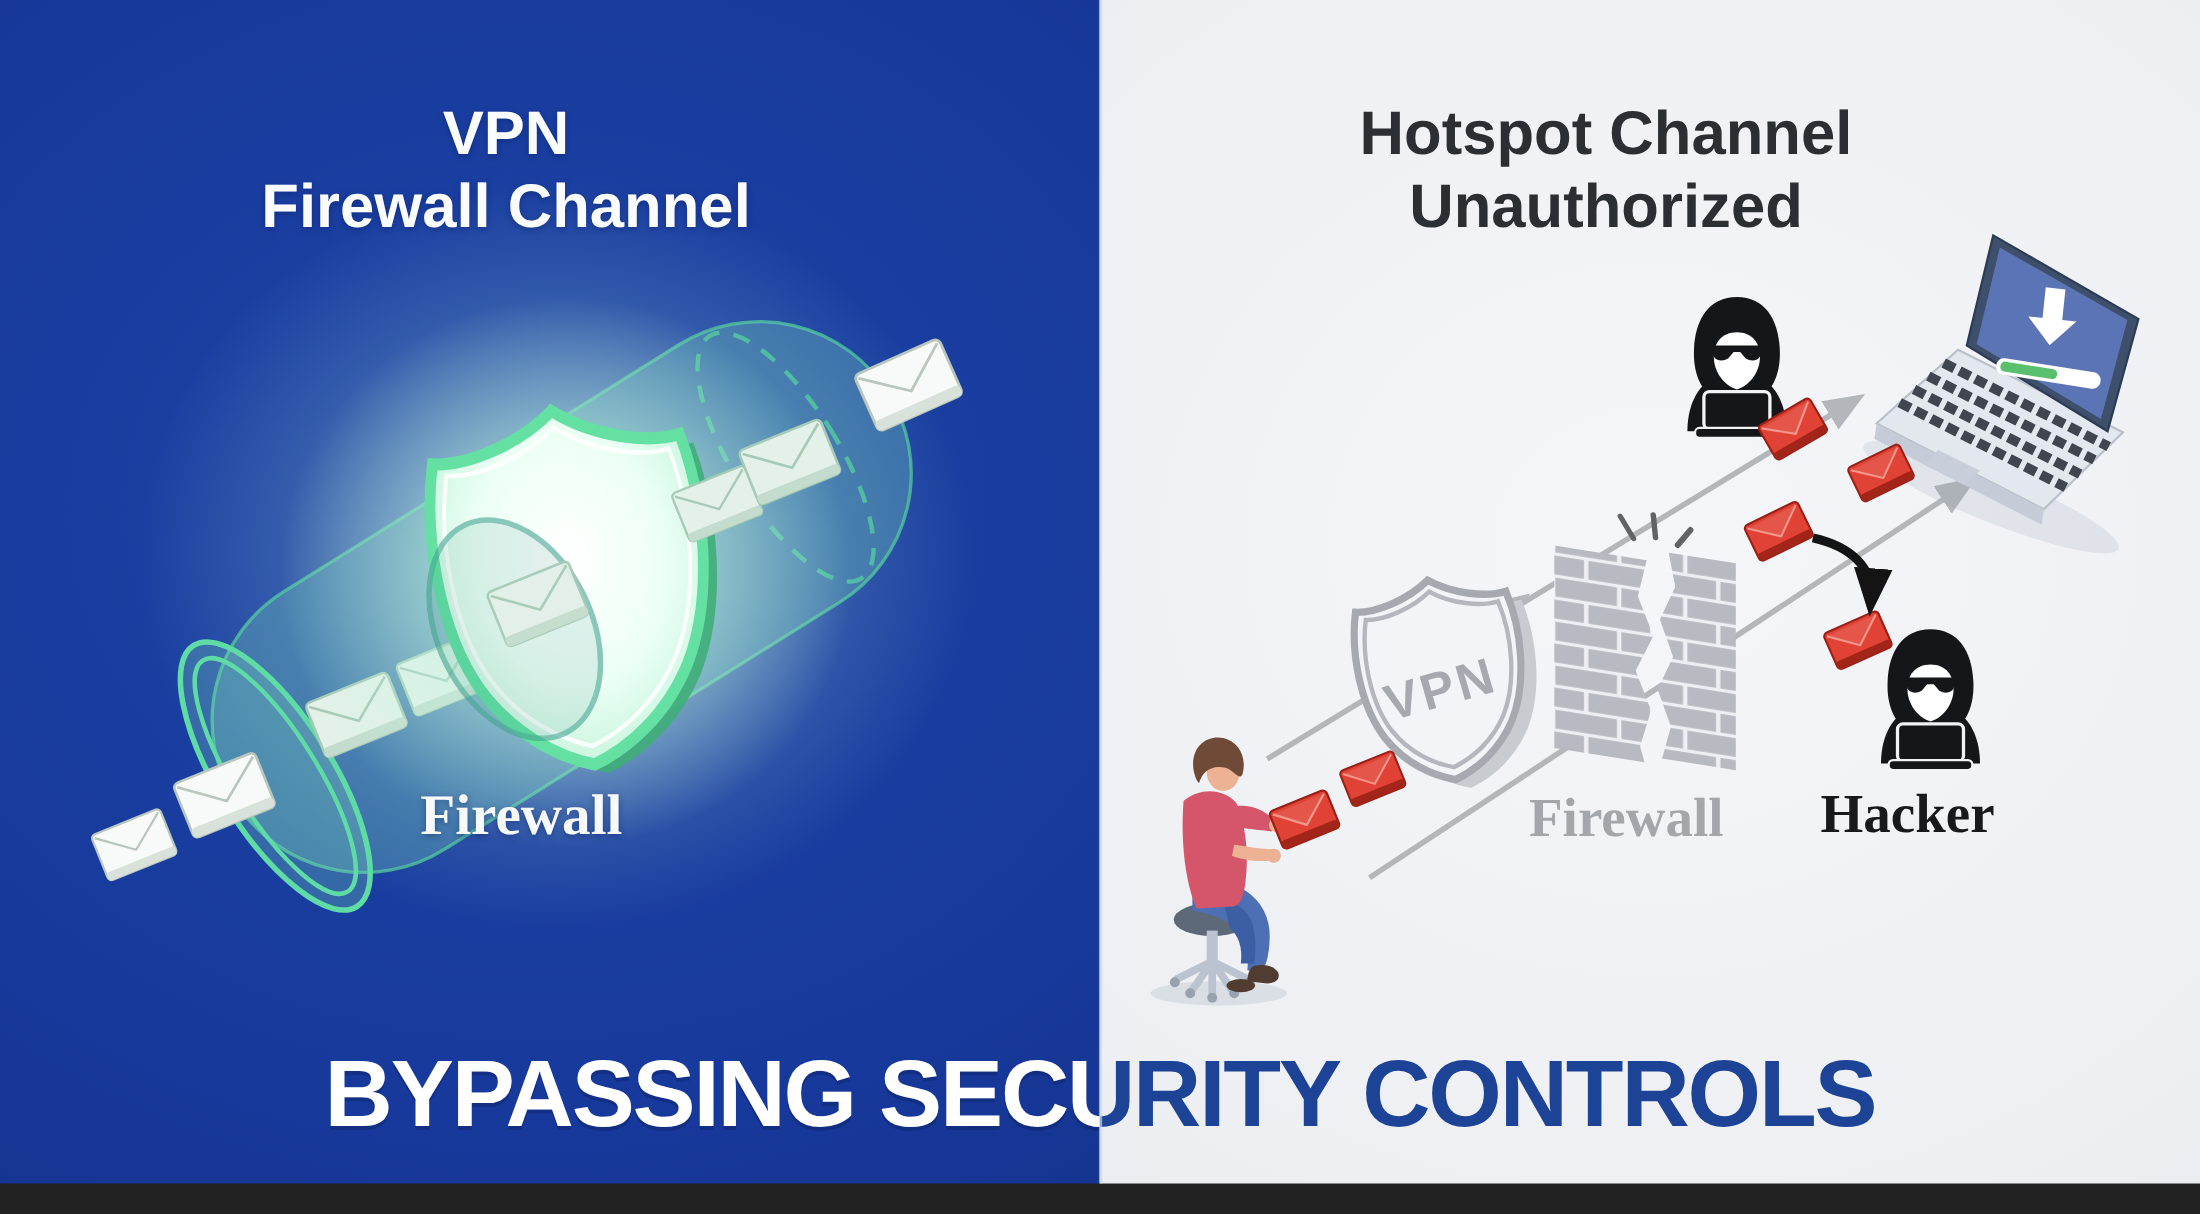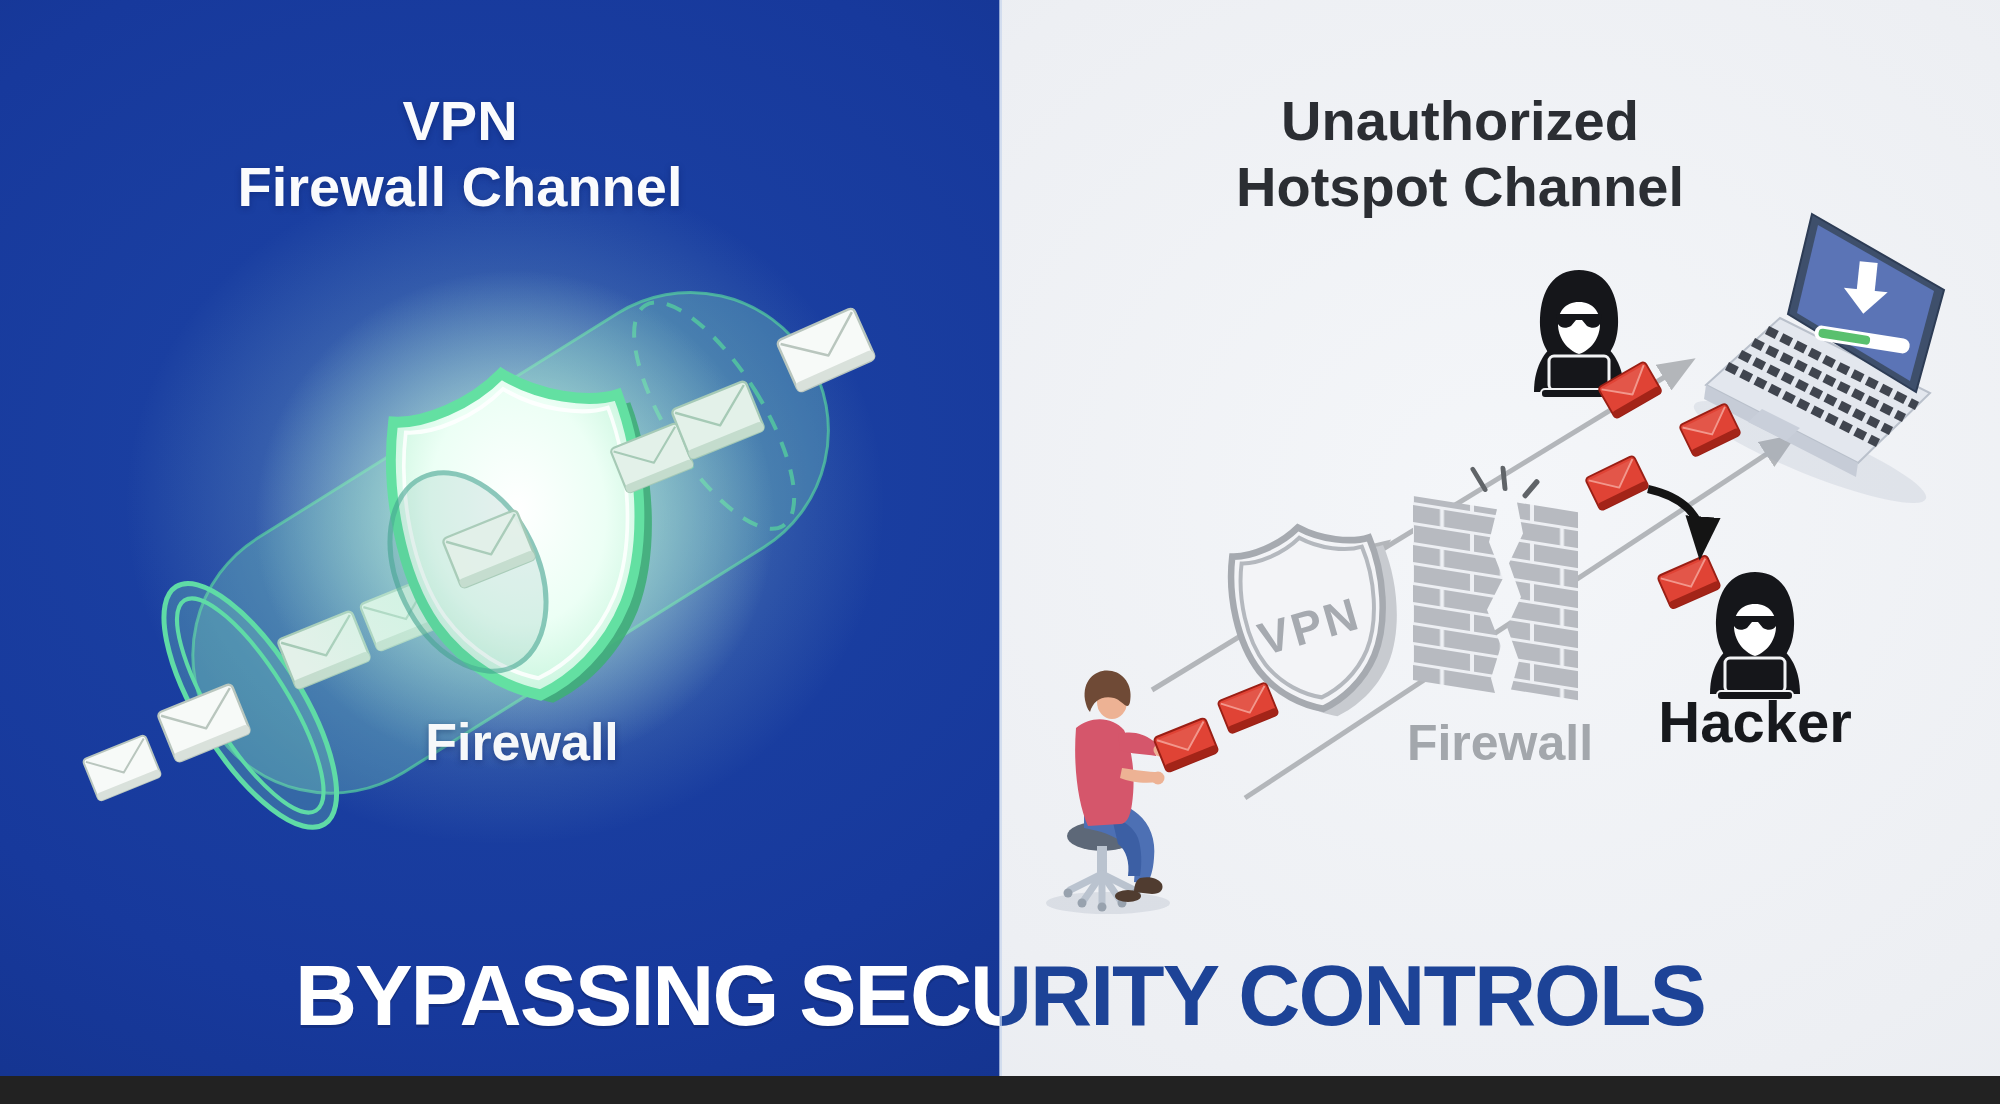--- a/index.html
+++ b/index.html
@@ -8,24 +8,24 @@
     font-family:"Liberation Sans", sans-serif;
   }
   .panel{position:absolute;top:0;height:1104px;width:1000px;}
   .panel-left{left:0;background:radial-gradient(120% 90% at 48% 42%, #1d45a6 0%, #17399c 55%, #122f82 100%);}
   .panel-right{left:1000px;background:radial-gradient(100% 80% at 50% 45%, #f4f6f9 0%, #edeff3 70%, #e8ebf0 100%);}
   .divider-line{position:absolute;left:999px;top:0;width:3px;height:1104px;background:rgba(200,214,236,0.7);z-index:5;}
   .scene{position:absolute;left:0;top:0;width:1000px;height:1104px;}
   .title{position:absolute;text-align:center;font-weight:bold;line-height:1.18;}
   .title-left{left:160px;top:88px;width:600px;font-size:56px;color:#fafbfd;text-shadow:0 2px 6px rgba(0,20,80,0.35);}
   .title-right{left:160px;top:88px;width:600px;font-size:56px;color:#2b2e33;}
-  .label{position:absolute;text-align:center;font-weight:bold;}
+  .label{position:absolute;font-weight:bold;font-family:Liberation Serif, serif;}
   .label-firewall-left{left:382px;top:712px;width:280px;font-size:52px;color:#f6f8fa;text-shadow:0 2px 6px rgba(0,20,80,0.4);}
   .label-firewall-right{left:390px;top:714px;width:220px;font-size:50px;color:#a3a7ac;}
-  .label-hacker{left:655px;top:688px;width:200px;font-size:58px;color:#17191d;}
+  .label-hacker{left:655px;top:710px;width:200px;font-size:50px;color:#17191d;}
   .headline{
     position:absolute;left:0;top:948px;width:2000px;text-align:center;
     font-weight:bold;font-size:86px;letter-spacing:-2px;line-height:1.1;white-space:nowrap;
   }
   .headline-white{color:#ffffff;clip-path:inset(0 1000px 0 0);text-shadow:0 3px 0 rgba(10,25,80,0.30);}
   .headline-blue{color:#1d4397;clip-path:inset(0 0 0 1000px);}
 </style>
 </head>
 <body>
 
@@ -206,22 +206,22 @@
       <use href="#envR" transform="translate(248,708) rotate(-22) scale(0.62)"></use>
       <use href="#envR" transform="translate(630,390) rotate(-30) scale(0.64)"></use>
       <use href="#envR" transform="translate(710,430) rotate(-26) scale(0.62)"></use>
       <use href="#envR" transform="translate(617,483) rotate(-26) scale(0.64)"></use>
       <use href="#envR" transform="translate(689,582) rotate(-24) scale(0.64)"></use>
 
       <path d="M648,489 C684,497 703,517 701,543" stroke="#141414" stroke-width="8" fill="none" marker-end="url(#ahB)"></path>
     </svg>
 
     <div class="title title-right">
+      <div>Hotspot Channel</div>
       <div>Unauthorized</div>
-      <div>Hotspot Channel</div>
     </div>
     <div class="label label-firewall-right">Firewall</div>
     <div class="label label-hacker">Hacker</div>
   </div>
 
   <div class="divider-line"></div>
 
   <div class="headline headline-white">BYPASSING SECURITY CONTROLS</div>
   <div class="headline headline-blue">BYPASSING SECURITY CONTROLS</div>
 </div>

